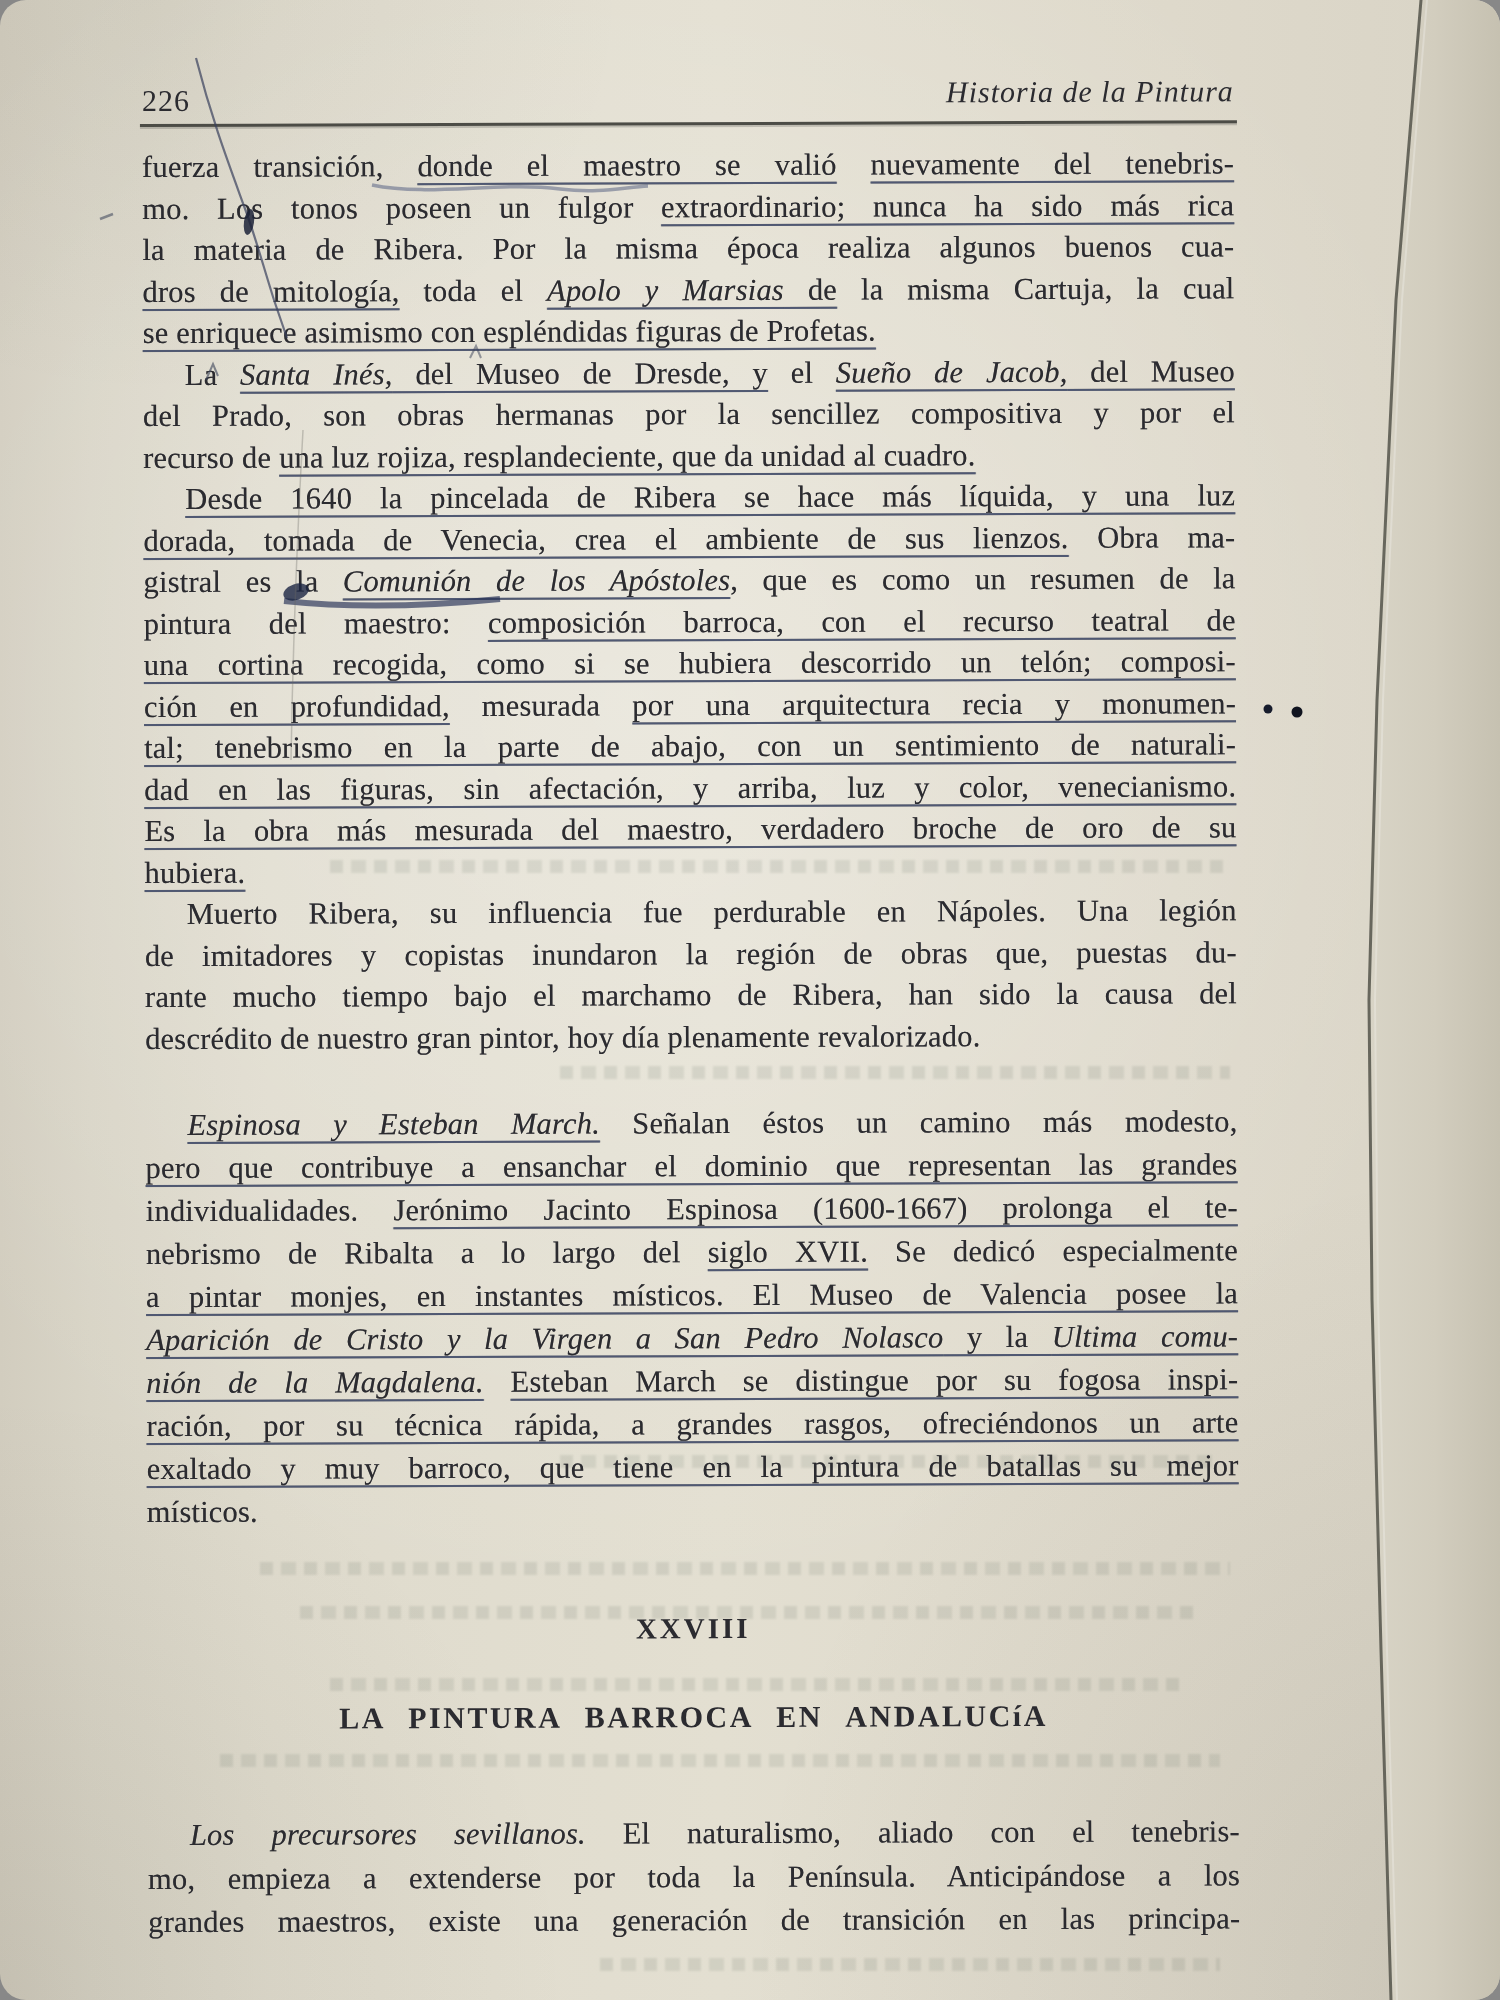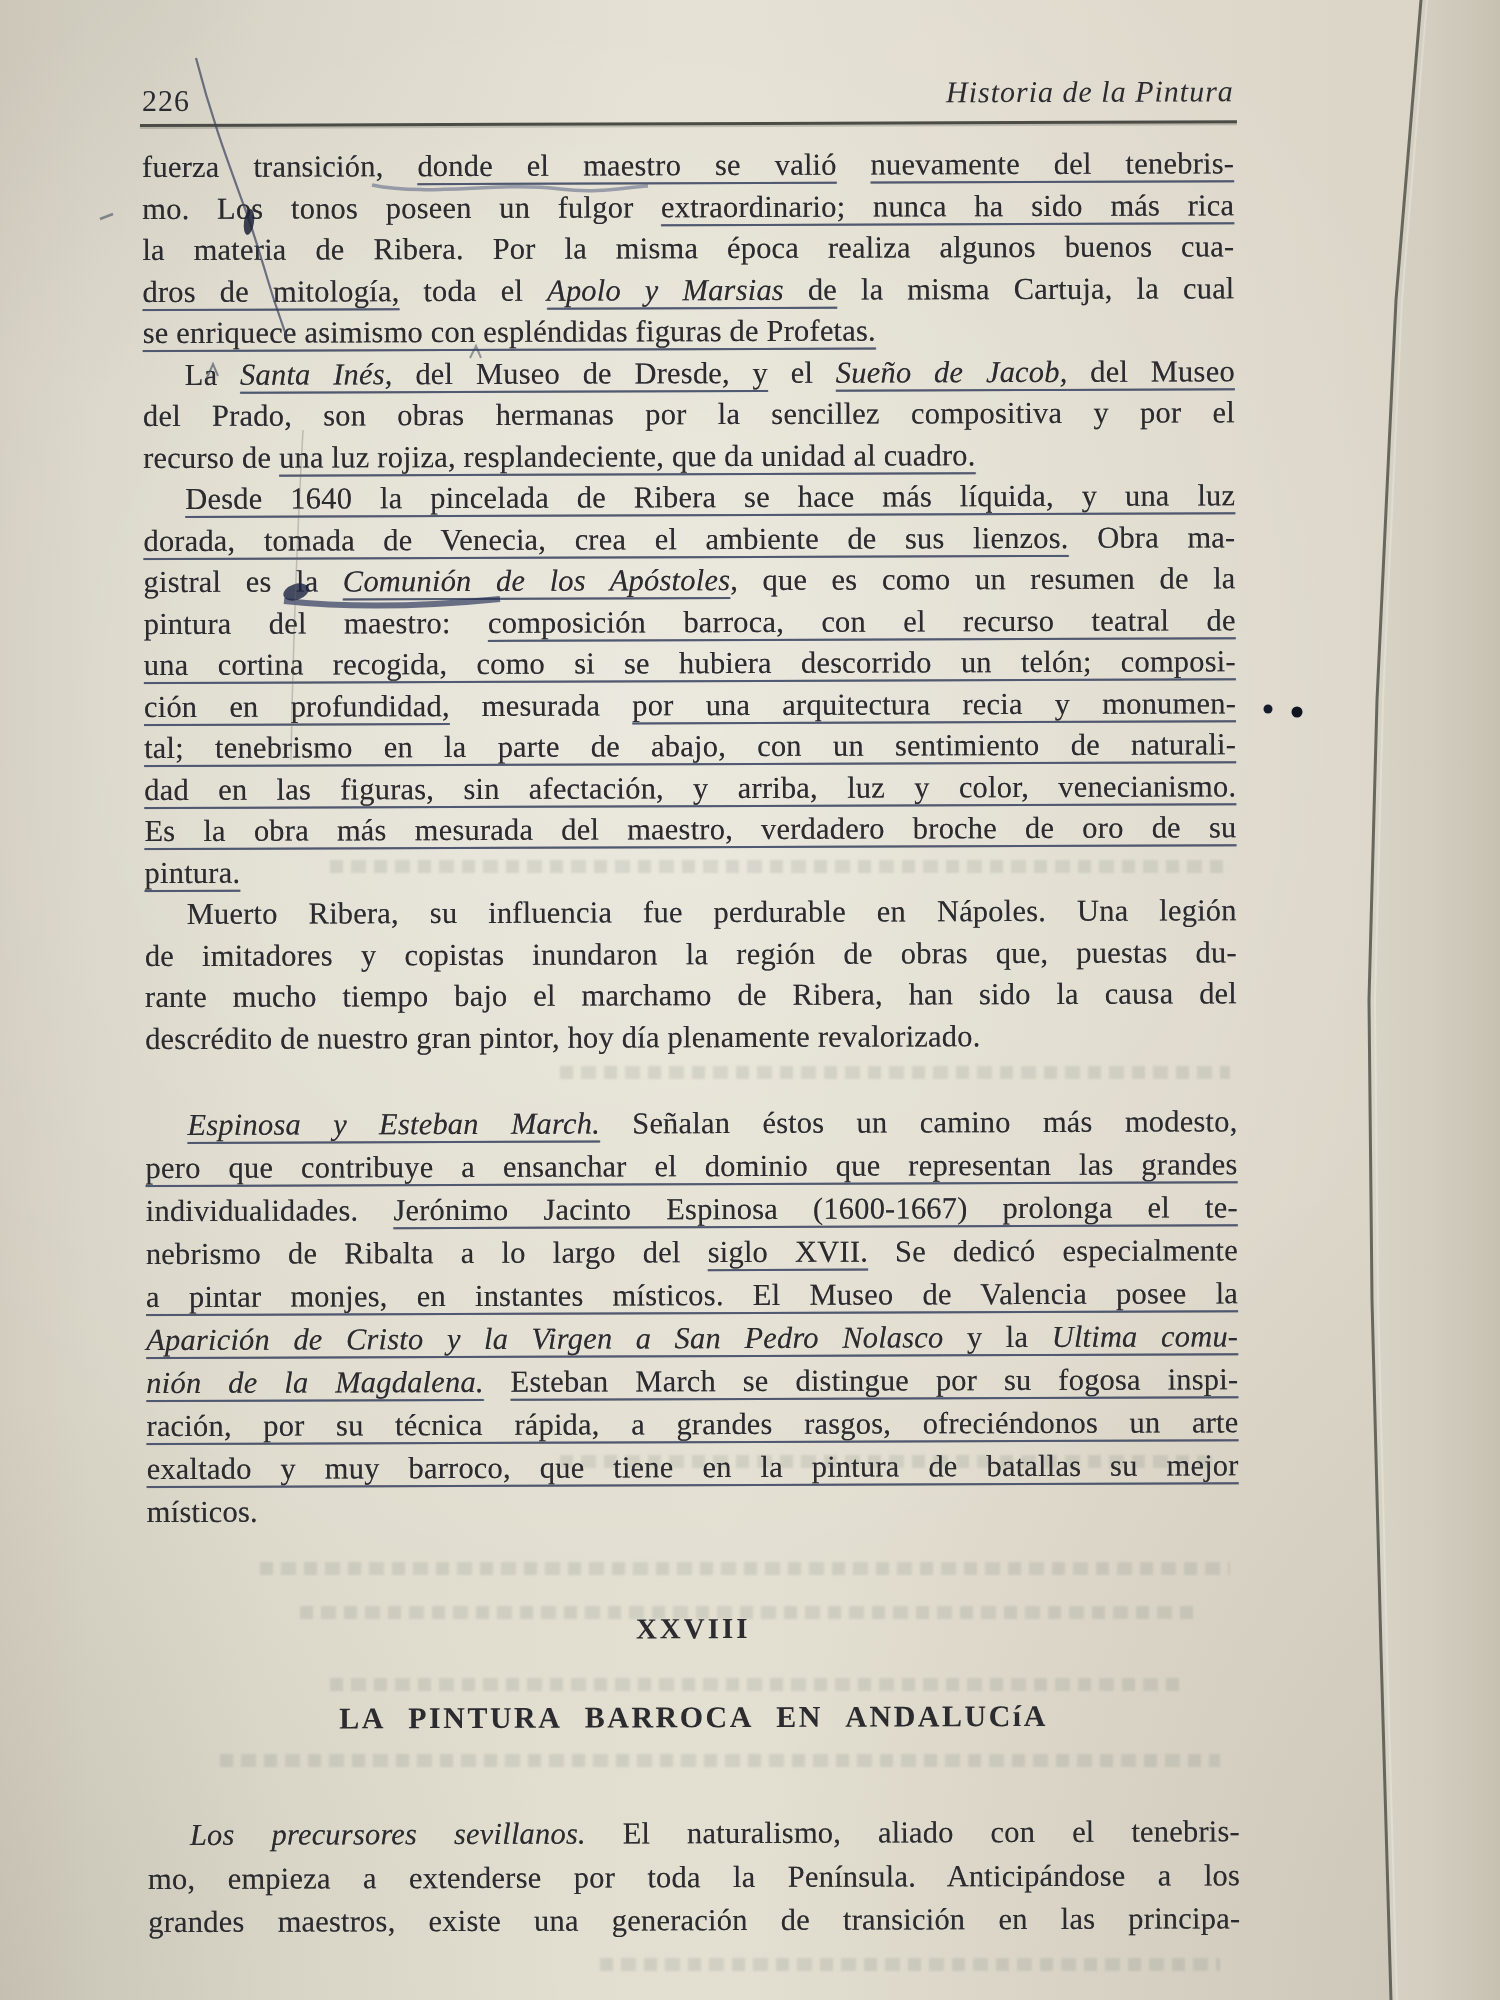--- a/index.html
+++ b/index.html
@@ -5,20 +5,21 @@
   html,body{margin:0;padding:0;background:#888;}
   .scan{
     position:relative;width:1500px;height:2000px;overflow:hidden;
     font-family:"Liberation Serif","DejaVu Serif",serif;color:#2b2b30;
     background:
       radial-gradient(90% 70% at 42% 35%, rgba(255,255,255,.30), rgba(255,255,255,0) 65%),
       radial-gradient(120% 100% at 100% 100%, rgba(60,55,40,.10), transparent 42%),
       radial-gradient(100% 80% at 0% 100%, rgba(60,55,40,.09), transparent 38%),
       radial-gradient(80% 50% at 10% 0%, rgba(60,55,40,.06), transparent 40%),
       linear-gradient(90deg,#d2cdbf 0,#d8d4c6 6%,#dfdbcd 18%,#e3dfd1 48%,#ded9cb 78%,#d9d4c6 100%);
+    border-radius: 26px;
   }
   .content{position:absolute;inset:0;transform:rotate(-0.2deg);z-index:2;}
   .pageno{position:absolute;left:145px;top:82px;font-size:30px;letter-spacing:1px;}
   .running{position:absolute;left:145px;top:76px;width:1092px;text-align:right;font-style:italic;font-size:30px;letter-spacing:1px;}
   .rule{position:absolute;left:143px;top:122px;width:1097px;height:3px;background:#4c4c46;box-shadow:0 2px 0 rgba(76,76,70,.25);}
   .bodytext{position:absolute;left:145px;top:145px;width:1092px;font-size:30.5px;line-height:41.5px;letter-spacing:.2px;text-shadow:0 0 .6px rgba(42,42,48,.55);}
   .bodytext2{position:absolute;left:145px;top:1812px;width:1092px;font-size:30.5px;line-height:43.5px;letter-spacing:.2px;text-shadow:0 0 .6px rgba(42,42,48,.55);}
   .para{margin:0;}
   .para.gap{margin-top:44px;}
   .para.p5 .line{line-height:43px;}
@@ -68,21 +69,21 @@
         <div class="para ind">
           <div class="line j"><span class="ul">Desde 1640 la pincelada de Ribera se hace más líquida, y una luz</span></div>
           <div class="line j"><span class="ul">dorada, tomada de Venecia, crea el ambiente de sus lienzos.</span><span> Obra ma-</span></div>
           <div class="line j"><span>gistral es la </span><span class="it ul">Comunión de los Apóstoles</span><span>, que es como un resumen de la</span></div>
           <div class="line j"><span>pintura del maestro: </span><span class="ul">composición barroca, con el recurso teatral de</span></div>
           <div class="line j"><span class="ul">una cortina recogida, como si se hubiera descorrido un telón; composi-</span></div>
           <div class="line j"><span class="ul">ción en profundidad,</span><span> mesurada </span><span class="ul">por una arquitectura recia y monumen-</span></div>
           <div class="line j"><span class="ul">tal; tenebrismo en la parte de abajo, con un sentimiento de naturali-</span></div>
           <div class="line j"><span class="ul">dad en las figuras, sin afectación, y arriba, luz y color, venecianismo.</span></div>
           <div class="line j"><span class="ul">Es la obra más mesurada del maestro, verdadero broche de oro de su</span></div>
-          <div class="line"><span class="ul">pintura.</span></div>
+          <div class="line"><span class="ul">hubiera.</span></div>
         </div>
         <div class="para ind">
           <div class="line j"><span>Muerto Ribera, su influencia fue perdurable en Nápoles. Una legión</span></div>
           <div class="line j"><span>de imitadores y copistas inundaron la región de obras que, puestas du-</span></div>
           <div class="line j"><span>rante mucho tiempo bajo el marchamo de Ribera, han sido la causa del</span></div>
           <div class="line"><span>descrédito de nuestro gran pintor, hoy día plenamente revalorizado.</span></div>
         </div>
         <div class="para ind gap p5">
           <div class="line j"><span class="it ul">Espinosa y Esteban March.</span><span> Señalan éstos un camino más modesto,</span></div>
           <div class="line j"><span class="ul">pero que contribuye a ensanchar el dominio que representan las grandes</span></div>

